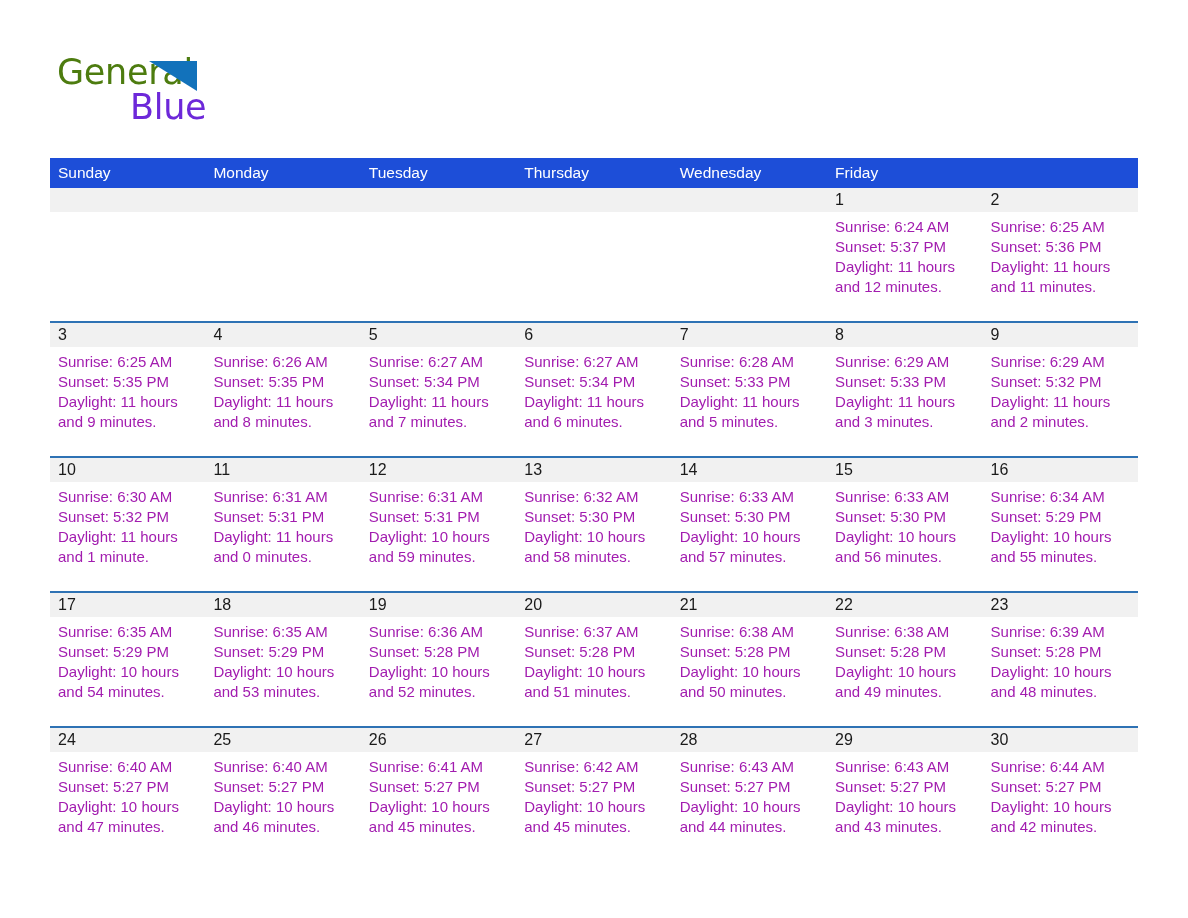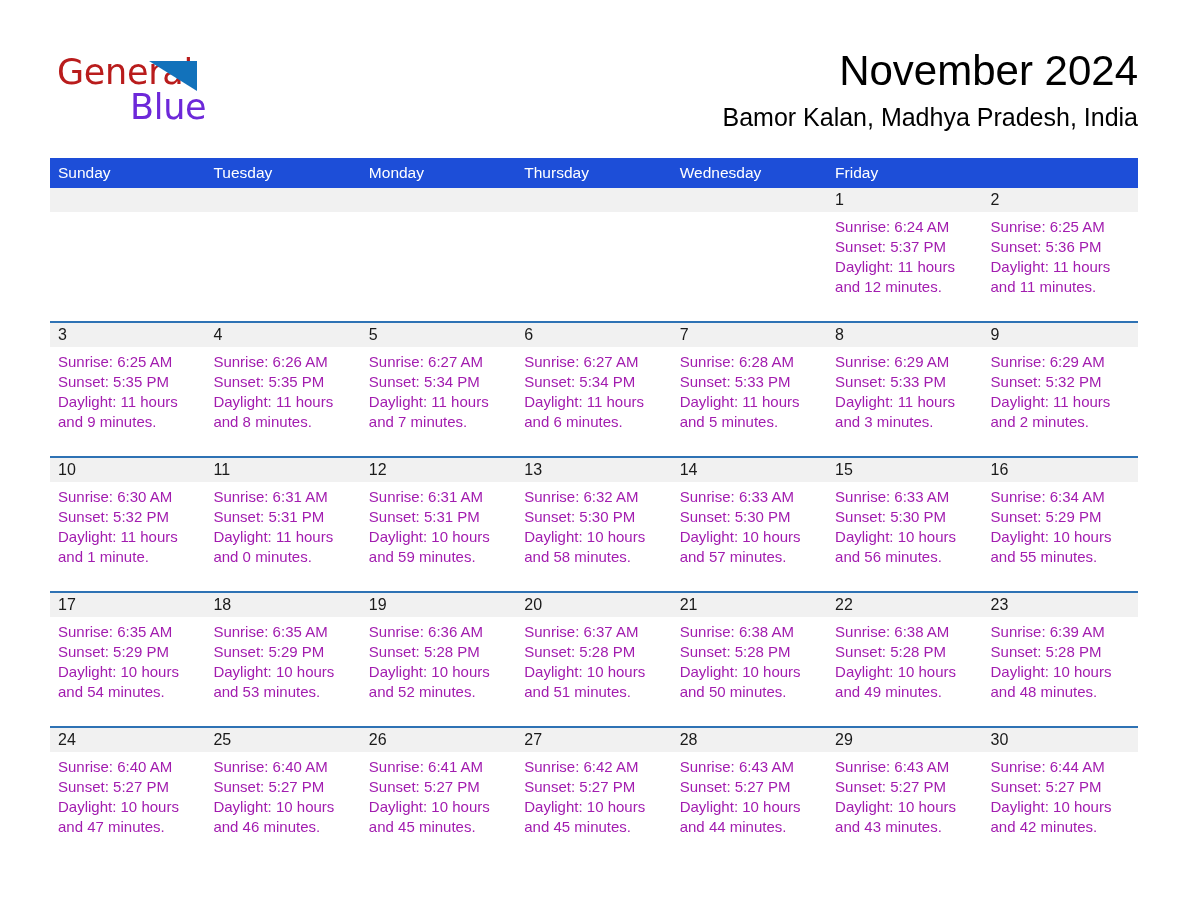--- a/index.html
+++ b/index.html
@@ -38,21 +38,21 @@
     width: 260px;
     height: 80px;
   }
   .logo-general {
     position: absolute;
     left: 0;
     top: 0;
     font-size: 35px;
     line-height: 35px;
     letter-spacing: -0.3px;
-    color: #b91c1c;
+    color: #4d7c0f;
     font-family: "DejaVu Sans", sans-serif;
     font-weight: 400;
   }
   .logo-tri {
     position: absolute;
     left: 92px;
     top: 6px;
     width: 0;
     height: 0;
     border-top: 30px solid #1272bb;
@@ -162,33 +162,29 @@
 <div class="page">
 
   <div class="header">
 
     <div class="logo">
       <span class="logo-general">General</span>
       <span class="logo-tri"></span>
       <span class="logo-blue">Blue</span>
     </div>
 
-    <div class="title-block">
-      <div class="month-title">November 2024</div>
-      <div class="location-title">Bamor Kalan, Madhya Pradesh, India</div>
-    </div>
 
   </div>
 
   <div class="calendar">
 
     <div class="weekday-row">
       <div class="weekday-cell">Sunday</div>
+      <div class="weekday-cell">Monday</div>
       <div class="weekday-cell">Tuesday</div>
-      <div class="weekday-cell">Monday</div>
       <div class="weekday-cell">Thursday</div>
       <div class="weekday-cell">Wednesday</div>
       <div class="weekday-cell">Friday</div>
     </div>
 
     <div class="week-row first">
       <div class="day-cell empty">
         <div class="day-number-band"></div>
 
       </div>

